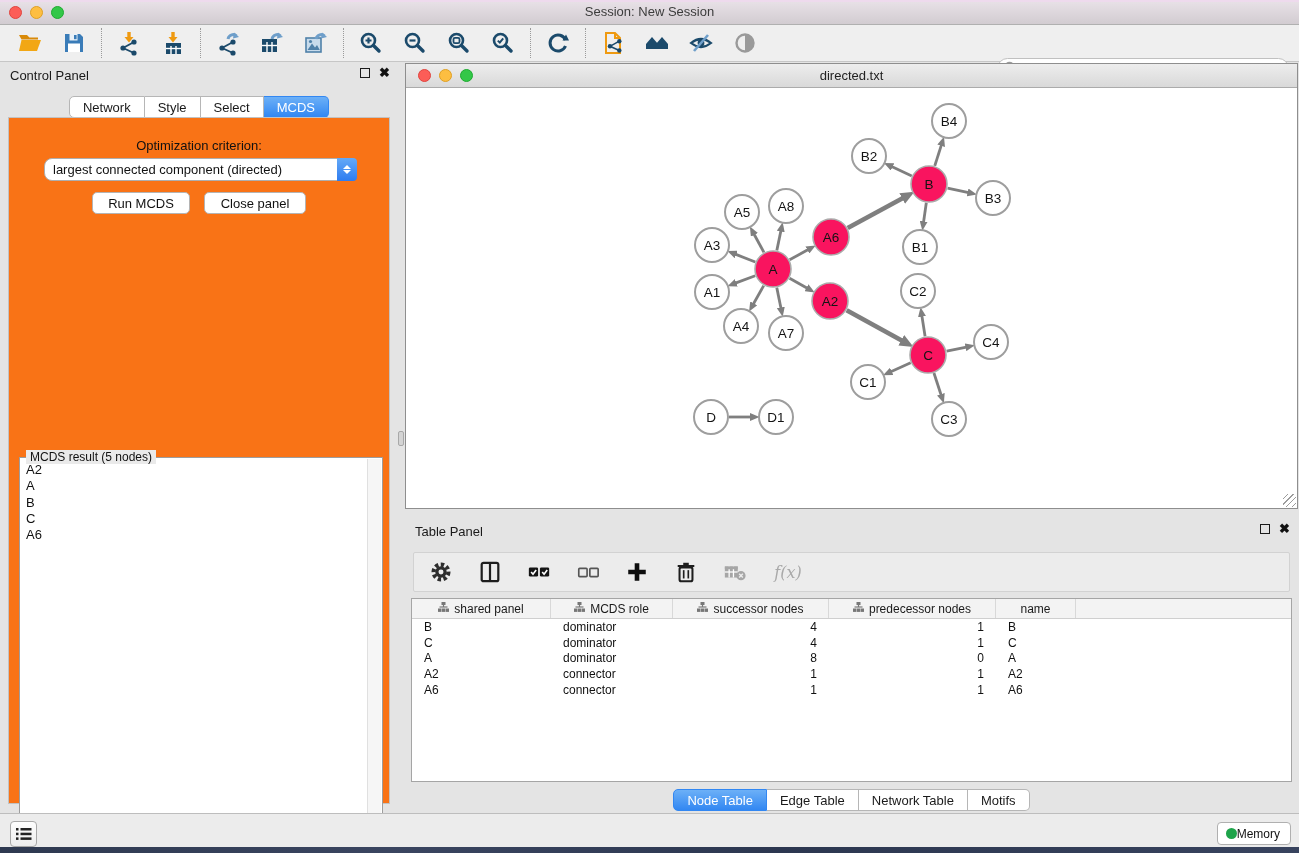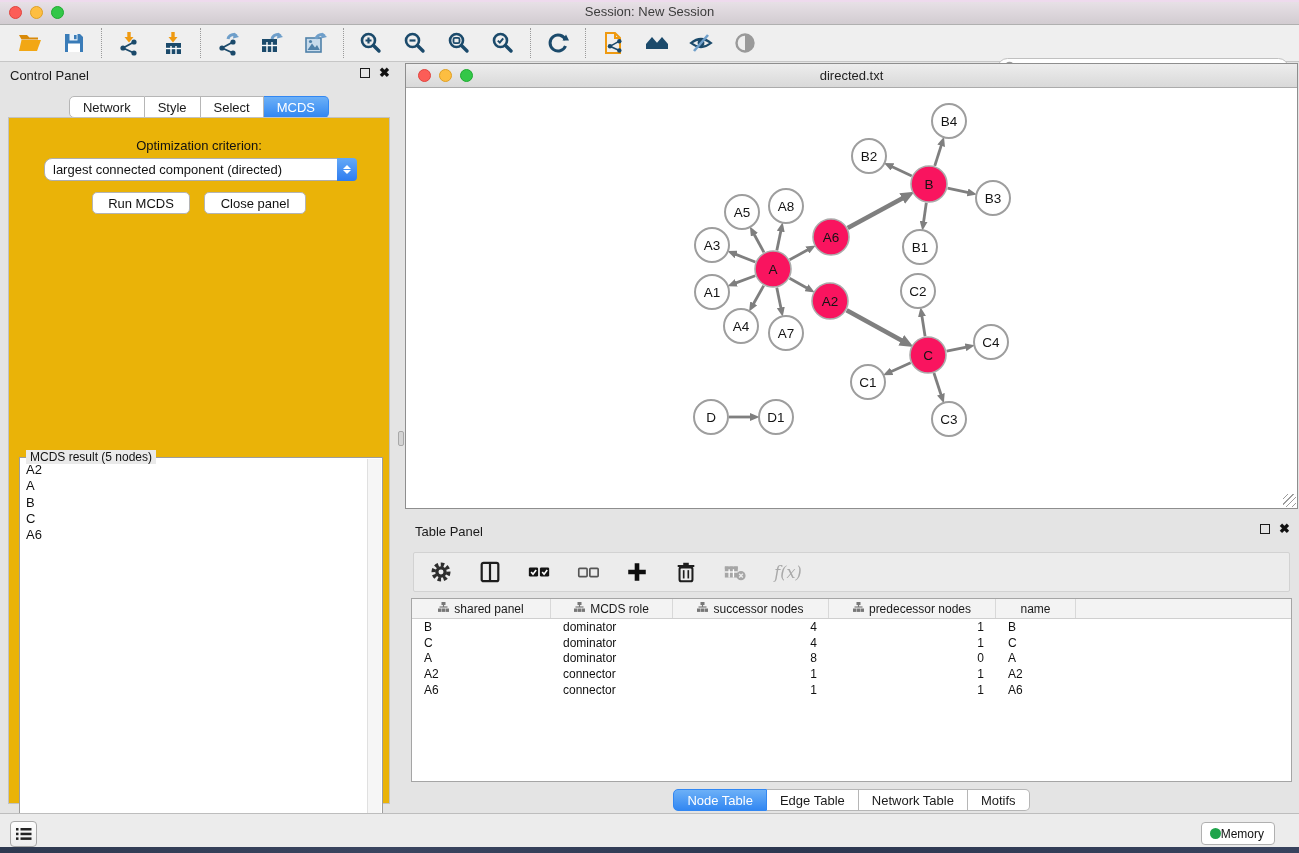--- a/index.html
+++ b/index.html
@@ -37,21 +37,21 @@
 
   
   .control-panel { position:absolute; left:0; top:62px; width:398px; height:751px; background:#e4e4e4; }
   .cp-tabs { position:absolute; left:0; top:34px; width:100%; display:flex; justify-content:center; }
   .seg { display:flex; }
   .seg .seg-btn { height:22px; padding:0 13px; background:#fff; border:1px solid #b6b6b6; border-left:none;
     font-size:13px; color:#1a1a1a; display:flex; align-items:center; }
   .seg .seg-btn:first-child { border-left:1px solid #b6b6b6; border-radius:5px 0 0 5px; }
   .seg .seg-btn:last-child { border-radius:0 5px 5px 0; }
   .seg .seg-btn.sel { background:linear-gradient(#6cb0f7,#3287f2); color:#fff; border-color:#3287f2; }
-  .cp-content { position:absolute; left:8px; top:55px; width:382px; height:687px; border:1px solid #c2c2c2; background:#eab308; }
+  .cp-content { position:absolute; left:8px; top:55px; width:382px; height:687px; border:1px solid #c2c2c2; background:#f97316; }
   .opt-label { position:absolute; left:0; right:0; top:20px; text-align:center; font-size:13px; color:#111; }
   .dropdown { position:absolute; left:35px; top:40px; width:313px; height:23px; background:#fff;
     border:1px solid #aeaeae; border-radius:8px; font-size:13px; color:#111; display:flex; align-items:center; padding-left:8px; }
   .dd-stepper { position:absolute; right:-1px; top:-1px; width:20px; height:23px; border-radius:0 4px 4px 0;
     background:linear-gradient(#64a9f7,#2e7cf0); display:flex; flex-direction:column; align-items:center; justify-content:center; gap:1px; }
   .dd-stepper span { width:0; height:0; border-left:4px solid transparent; border-right:4px solid transparent; }
   .dd-up { border-bottom:4px solid #fff; }
   .dd-down { border-top:4px solid #fff; }
   .cp-btn { position:absolute; top:74px; height:22px; background:#fff; border:1px solid #b4b4b4; border-radius:5px;
     font-size:13px; color:#111; display:flex; align-items:center; justify-content:center; }
@@ -84,21 +84,21 @@
   .dt-hcell { display:flex; align-items:center; justify-content:center; gap:5px; font-size:12px; color:#1a1a1a;
     border-right:1px solid #d8d8d8; }
   .dt-row { display:flex; height:15.7px; align-items:center; }
   .dt-cell { font-size:12px; color:#111; padding:0 12px; white-space:nowrap; overflow:hidden; }
   .bottom-tabs { position:absolute; left:0; right:0; top:271px; display:flex; justify-content:center; }
 
   
   .statusbar { position:absolute; left:0; top:813px; width:1299px; height:34px; background:#ececec; border-top:1px solid #bdbdbd; }
   .list-btn { position:absolute; left:10px; top:7px; width:27px; height:26px; background:linear-gradient(#fdfdfd,#ededed);
     border:1px solid #a8a8a8; border-radius:4px; display:flex; align-items:center; justify-content:center; }
-  .memory-btn { position:absolute; right:24px; top:8px; height:23px; padding:0 10px 0 8px; background:#fff;
+  .memory-btn { position:absolute; right:8px; top:8px; height:23px; padding:0 10px 0 8px; background:#fff;
     border:1px solid #b0b0b0; border-radius:4px; display:flex; align-items:center; gap:0; font-size:12px; color:#111; }
   .mem-dot { width:11px; height:11px; border-radius:50%; background:#1ea34a; }
   .desktop-strip { position:absolute; left:0; top:847px; width:1299px; height:6px;
     background:linear-gradient(90deg,#2e3950,#3a4560 30%,#2c3750 60%,#38435e); }
 </style>
 </head>
 <body>
 
 <div class="titlebar">
   <div class="traffic app">

